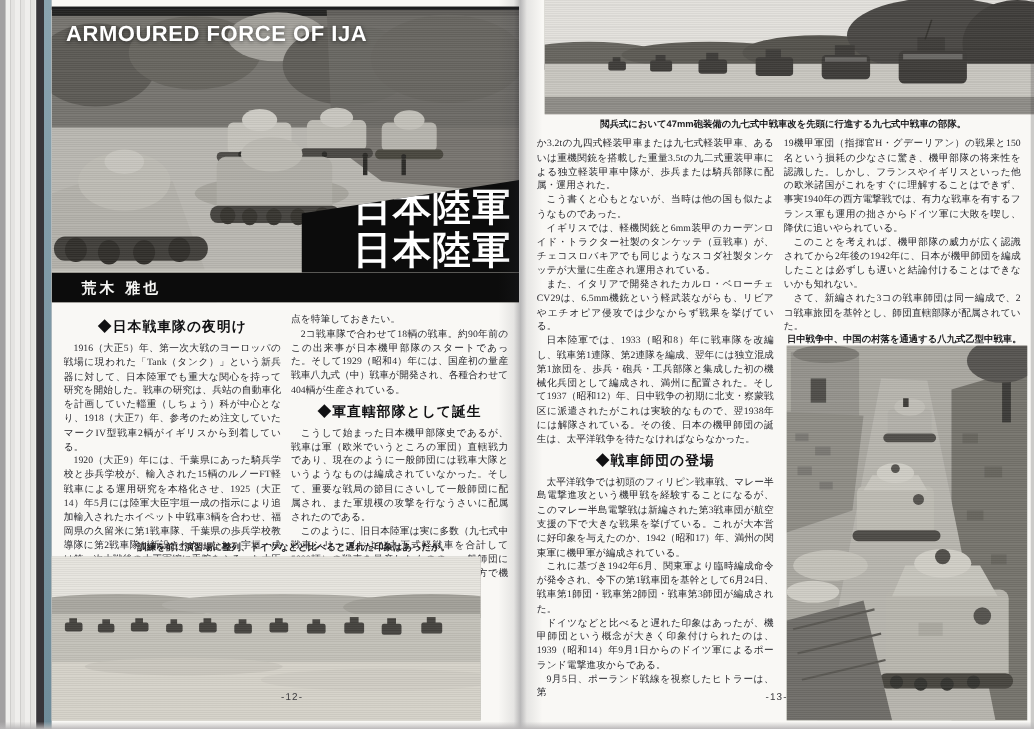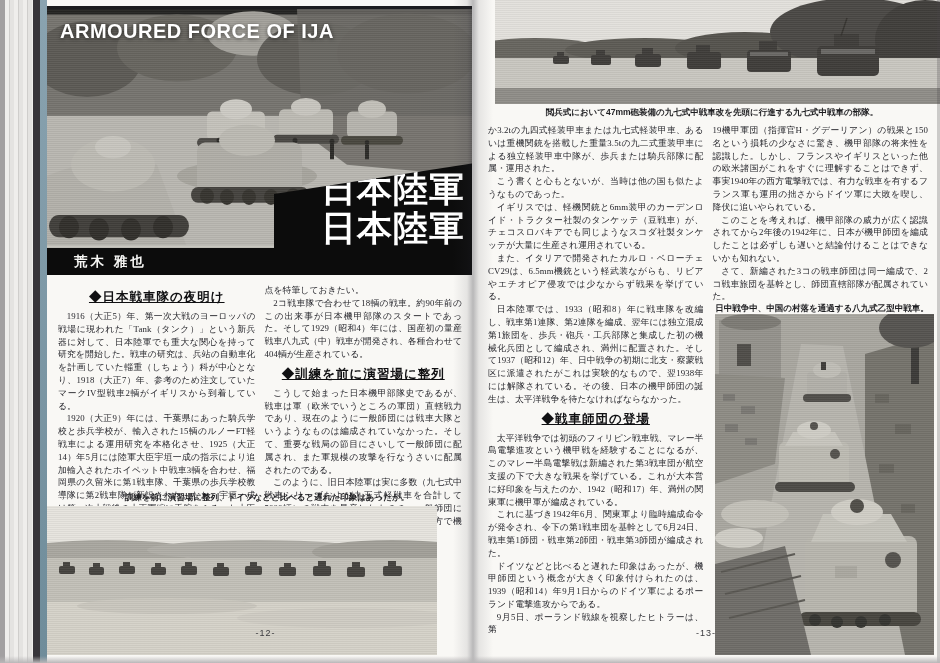--- a/index.html
+++ b/index.html
@@ -44,21 +44,21 @@
 
   
   .cols{position:absolute;display:flex;gap:9px;}
   .cols-left{top:284px;left:11px;width:404px;}
   .cols-right{top:124px;left:16px;width:440px;}
   .col{flex:1;min-width:0;}
   .body-p{margin:0;font-size:8.8px;line-height:12.8px;color:#26262c;text-align:justify;
     text-indent:1em;letter-spacing:.1px;}
   .noindent{text-indent:0;}
   .section-heading{margin:5px 0 4px;font:bold 12.5px "Liberation Sans",sans-serif;color:#101012;
-    text-align:center;letter-spacing:1px;text-decoration:underline;}
+    text-align:center;letter-spacing:1px;}
   .caption{position:absolute;font:bold 8.5px "Liberation Sans",sans-serif;color:#1d1d20;
     text-align:center;line-height:11px;}
   .caption-left{top:492px;left:20px;width:400px;}
   .caption-top{top:107px;left:20px;width:440px;}
   .caption-col2{top:303px;left:232px;width:236px;}
   .pagenum{position:absolute;top:628px;left:0;width:100%;text-align:center;
     font:9px "Liberation Sans",sans-serif;color:#3a3a3e;letter-spacing:1px;}
 
   .photo-bottom{top:506px;left:0;width:390px;height:149px;}
   .photo-top{top:0;left:23px;width:445px;height:104px;}
@@ -148,21 +148,21 @@
 
     <div class="cols cols-left">
       <div class="col">
         <h3 class="section-heading">◆日本戦車隊の夜明け</h3>
         <p class="body-p">1916（大正5）年、第一次大戦のヨーロッパの戦場に現われた「Tank（タンク）」という新兵器に対して、日本陸軍でも重大な関心を持って研究を開始した。戦車の研究は、兵站の自動車化を計画していた輜重（しちょう）科が中心となり、1918（大正7）年、参考のため注文していたマークIV型戦車2輌がイギリスから到着している。</p>
         <p class="body-p">1920（大正9）年には、千葉県にあった騎兵学校と歩兵学校が、輸入された15輌のルノーFT軽戦車による運用研究を本格化させ、1925（大正14）年5月には陸軍大臣宇垣一成の指示により追加輸入されたホイペット中戦車3輌を合わせ、福岡県の久留米に第1戦車隊、千葉県の歩兵学校教導隊に第2戦車隊が新設された。なお、宇垣一成は第一次大戦後の大正軍縮に手腕をふるった大臣であるが、それと同時に軍の近代化をも指向した</p>
       </div>
       <div class="col">
         <p class="body-p noindent">点を特筆しておきたい。</p>
         <p class="body-p">2コ戦車隊で合わせて18輌の戦車。約90年前のこの出来事が日本機甲部隊のスタートであった。そして1929（昭和4）年には、国産初の量産戦車八九式（中）戦車が開発され、各種合わせて404輌が生産されている。</p>
-        <h3 class="section-heading">◆訓練を前に演習場に整列</h3>
+        <h3 class="section-heading">◆軍直轄部隊として誕生</h3>
         <p class="body-p">こうして始まった日本機甲部隊史であるが、戦車は軍（欧米でいうところの軍団）直轄戦力であり、現在のように一般師団には戦車大隊というようなものは編成されていなかった。そして、重要な戦局の節目にさいして一般師団に配属され、また軍規模の攻撃を行なうさいに配属されたのである。</p>
         <p class="body-p">このように、旧日本陸軍は実に多数（九七式中戦車シリーズおよび九五式軽戦車を合計して5000輌）の戦車を量産したものの、一般師団に戦車が配置されていなかった。そして一方で機銃だけを搭載した重量わず</p>
       </div>
     </div>
 
     <div class="caption caption-left">訓練を前に演習場に整列、ドイツなどと比べると遅れた印象はあったが。</div>
 
     <figure class="photo photo-bottom" style="margin:0">
       <svg viewBox="0 0 390 149" preserveAspectRatio="none">
         <rect x="0" y="0" width="390" height="149" fill="#cbc9c1"></rect>

